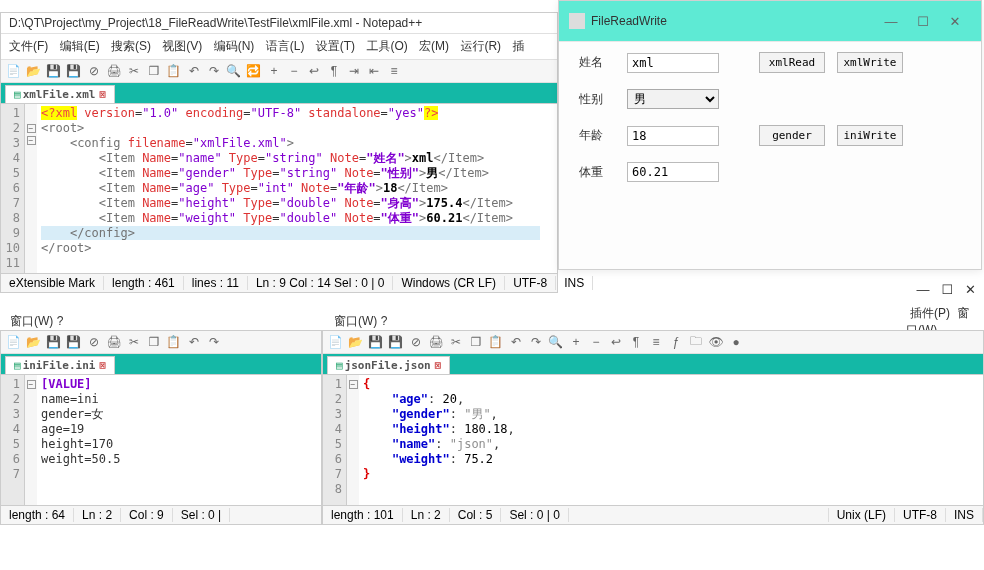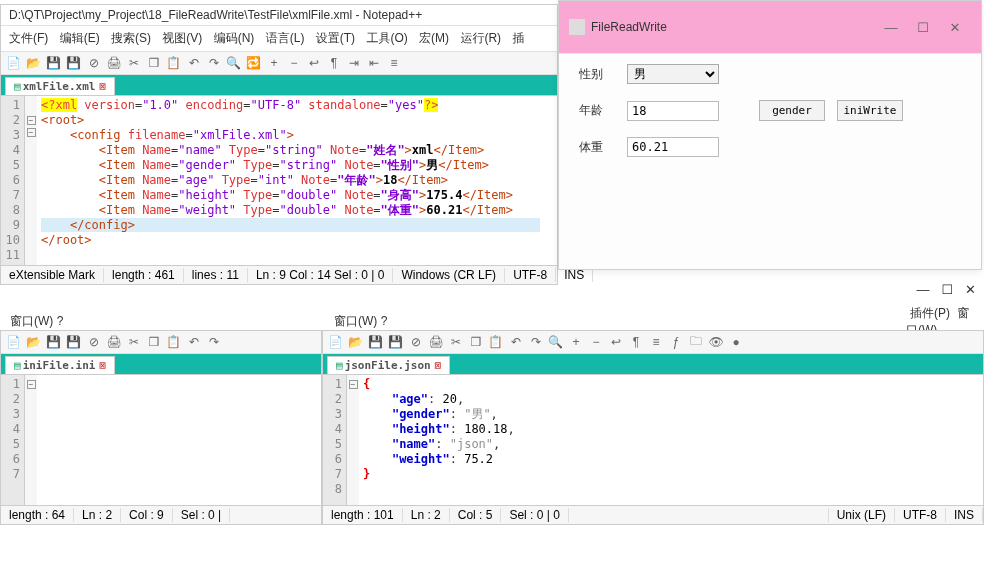--- a/index.html
+++ b/index.html
@@ -1,46 +1,46 @@
 <!DOCTYPE html>
 <html><head>
 <meta charset="utf-8">
 <style>
 * { box-sizing: border-box; margin: 0; padding: 0; }
 body { font-family: "Microsoft YaHei", "SimSun", sans-serif; font-size: 12px; background: #fff; width: 984px; height: 570px; overflow: hidden; position: relative; }
-.np-window { position: absolute; left: 0; top: 4px; width: 558px; background: #fff; border: 1px solid #ccc; }
+.np-window { position: absolute; left: 0; top: 12px; width: 558px; background: #fff; border: 1px solid #ccc; }
 .np-title { background: #fff; padding: 3px 8px; font-size: 12px; color: #333; border-bottom: 1px solid #e0e0e0; }
 .np-menu { padding: 2px 4px; font-size: 12px; color: #333; border-bottom: 1px solid #e0e0e0; }
 .np-menu span { display: inline-block; padding: 2px 4px; cursor: pointer; }
 .np-toolbar { padding: 2px 4px; border-bottom: 1px solid #e0e0e0; background: #f6f6f6; display: flex; gap: 2px; align-items: center; }
 .np-toolbar .tb-icon { width: 18px; height: 18px; display: inline-flex; align-items: center; justify-content: center; font-size: 12px; color: #666; }
 .np-tabs { background: #14b8a6; border-bottom: 1px solid #ccc; padding: 2px 4px 0; }
 .np-tab { display: inline-block; background: #fff; border: 1px solid #ccc; border-bottom: none; padding: 2px 8px; font-size: 11px; font-family: monospace; font-weight: bold; color: #555; position: relative; }
 .np-tab .close { color: #c44; margin-left: 4px; }
 .np-tab .icon { color: #3a7; margin-right: 2px; }
 .np-editor { display: flex; background: #fff; font-family: Consolas, monospace; font-size: 12px; line-height: 15px; }
 .gutter { background: #e8e8e8; color: #888; text-align: right; padding: 2px 4px; min-width: 24px; border-right: 1px solid #ccc; }
 .fold { background: #f6f6f6; width: 12px; padding: 2px 0; text-align: center; color: #888; }
 .fold .box { border: 1px solid #999; width: 9px; height: 9px; margin: 3px auto; font-size: 8px; line-height: 7px; color: #666; }
 .code { padding: 2px 4px; white-space: pre; color: #333; flex: 1; }
-.code .tag { color: #c2410c; }
+.code .tag { color: #737373; }
 .code .attr { color: #DD3333; }
 .code .val { color: #8000D0; }
 .code .txt { color: #000; }
 .code .bold { font-weight: bold; }
 .code .phi { background: #FFFF00; color: #ef4444; }
 .code .hl { background: #d8edf8; text-align: center; }
 .code .key { color: #0000D0; font-weight: bold; }
 .code .str { color: #909090; }
 .code .num { color: #000000; }
 .code .brace { color: #DD0000; font-weight: bold; }
 .np-status { background: #f6f6f6; border-top: 1px solid #ccc; font-size: 12px; padding: 2px 0; display: flex; }
 .np-status span { padding: 0 8px; border-right: 1px solid #ddd; white-space: nowrap; }
 .qt-window { position: absolute; left: 558px; top: 0; width: 424px; height: 270px; background: #fdfdfd; border: 1px solid #d0d0d0; box-shadow: 0 2px 8px rgba(0,0,0,0.08); }
-.qt-title { background: #f9a8d4; padding: 18px 10px; border-bottom: 1px solid #e8e8e8; display: flex; align-items: center; }
+.qt-title { background: #5eead4; padding: 12px 10px; border-bottom: 1px solid #e8e8e8; display: flex; align-items: center; }
 .qt-title .icon { width: 16px; height: 16px; background: #ddd; margin-right: 6px; }
 .qt-title .text { flex: 1; font-size: 12px; color: #333; }
 .qt-title .ctrl { width: 32px; text-align: center; color: #666; font-size: 13px; }
 .qt-body { padding: 10px 20px; }
 .qt-row { display: flex; align-items: center; margin-bottom: 16px; }
 .qt-label { width: 48px; font-size: 12px; color: #333; }
 .qt-input { width: 92px; border: 1px solid #bbb; padding: 2px 4px; font-size: 12px; margin-right: 40px; background: #fff; font-family: Consolas, monospace; }
 .qt-select { width: 92px; border: 1px solid #aaa; padding: 1px 2px; font-size: 12px; margin-right: 40px; background: #f2f2f2; }
 .qt-btn { width: 66px; padding: 3px 4px; font-size: 11px; font-family: Consolas, monospace; border: 1px solid #b5b5b5; background: #f3f3f3; cursor: pointer; margin-right: 12px; }
 .bottom-right-stub { position: absolute; left: 898px; top: 278px; width: 86px; }
@@ -125,20 +125,26 @@
 <div class="qt-window">
   <div class="qt-title">
     <span class="icon"></span>
     <span class="text">FileReadWrite</span>
     <span class="ctrl">—</span>
     <span class="ctrl">☐</span>
     <span class="ctrl">✕</span>
   </div>
   <div class="qt-body">
     <div class="qt-row">
+      <span class="qt-label">姓名</span>
+      <input class="qt-input" value="xml" style="">
+      <button class="qt-btn">xmlRead</button>
+      <button class="qt-btn">xmlWrite</button>
+    </div>
+    <div class="qt-row">
       <span class="qt-label">性别</span>
       <select class="qt-select"><option>男</option></select>
     </div>
     <div class="qt-row">
       <span class="qt-label">年龄</span>
       <input class="qt-input" value="18" style="">
       <button class="qt-btn">gender</button>
       <button class="qt-btn">iniWrite</button>
     </div>
     <div class="qt-row">
@@ -175,20 +181,27 @@
         <span class="tb-icon">📋</span>
         <span class="tb-icon">↶</span>
         <span class="tb-icon">↷</span>
     </div>
     <div class="np-tabs"><span class="np-tab"><span class="icon">▤</span><span>iniFile.ini</span><span class="close">⊠</span></span></div>
     <div class="np-editor" style="height:130px">
       <div class="gutter">1<br>2<br>3<br>4<br>5<br>6<br>7</div>
       <div class="fold">
           <div class="box">−</div>
         </div>
+      <div class="code"><span class="val bold">[VALUE]</span>
+<span>name=ini</span>
+<span>gender=女</span>
+<span>age=19</span>
+<span>height=170</span>
+<span>weight=50.5</span>
+</div>
     </div>
     <div class="np-status">
       <span>length : 64</span>
       <span>Ln : 2</span>
       <span>Col : 9</span>
       <span>Sel : 0 |</span>
     </div>
   </div>
 
   <div class="pane pane-right">

